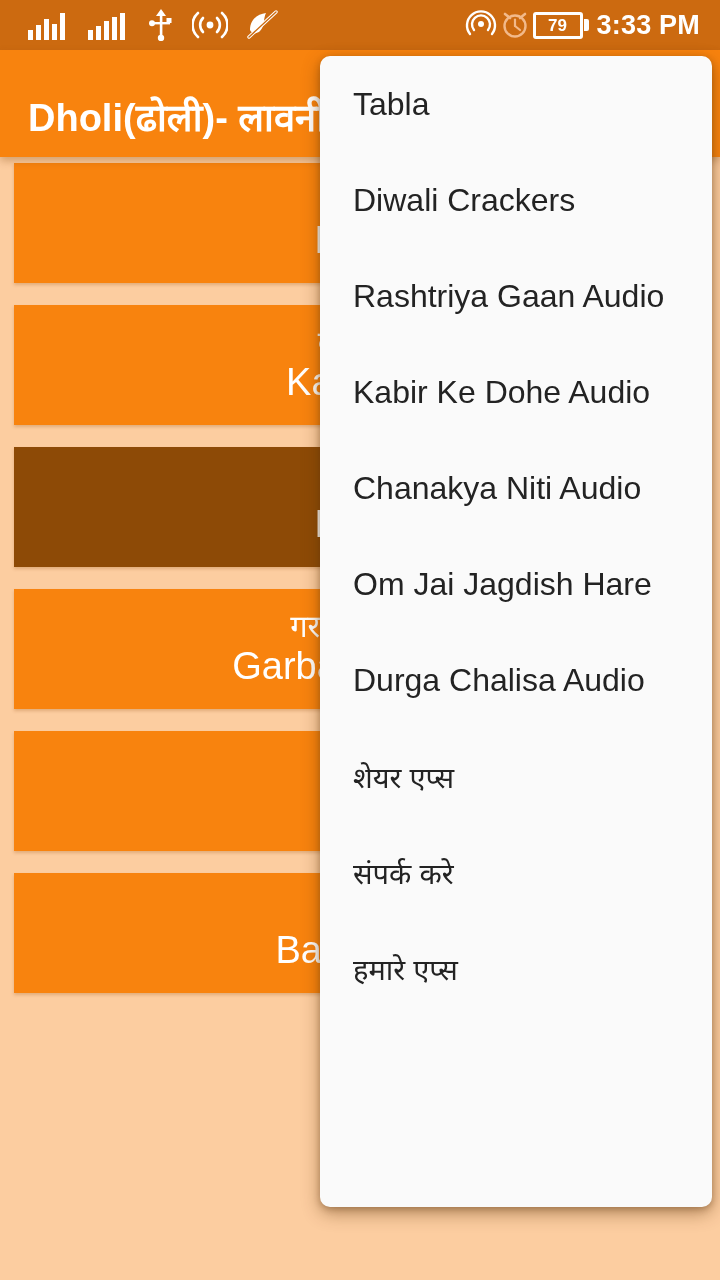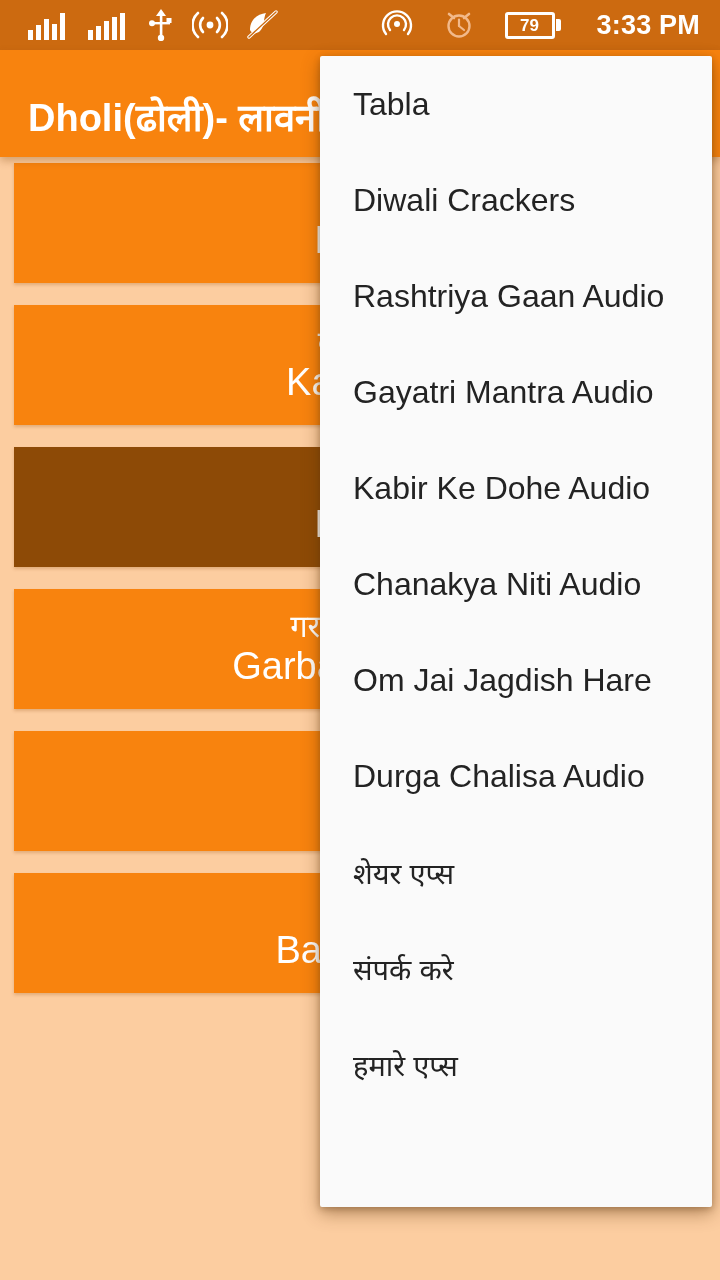--- a/index.html
+++ b/index.html
@@ -18,21 +18,21 @@
 
   
   #status-bar {
     position:absolute; top:0; left:0;
     width:720px; height:50px;
     background:#CC6A10;
     display:flex; align-items:center;
     padding:0 14px;
   }
   .sb-left { display:flex; align-items:center; gap:18px; flex:1; padding-left:14px; }
-  .sb-right { display:flex; align-items:center; gap:30px; padding-right:6px; }
+  .sb-right { display:flex; align-items:center; gap:2px; padding-right:6px; }
   .sb-icon { display:block; }
   #status-clock {
     color:#ffffff; font-size:27px; font-weight:bold;
     letter-spacing:0.2px; margin-left:6px;
   }
   .battery-wrap { position:relative; display:flex; align-items:center; }
   .battery-body {
     width:50px; height:27px; border:3px solid #ffffff; border-radius:3px;
     display:flex; align-items:center; justify-content:center;
   }
@@ -81,21 +81,21 @@
   .li-hi { font-size:31px; line-height:1.12; }
   .li-en { font-size:38px; line-height:1.12; }
 
   
   #overflow-menu {
     position:absolute;
     top:56px; left:320px;
     width:392px;
     height:1151px;
     background:#FAFAFA;
-    border-radius:2px;
+    border-radius:10px;
     box-shadow:0 6px 18px rgba(90,50,10,0.45), 0 2px 6px rgba(90,50,10,0.30);
     overflow:hidden;
     z-index:5;
   }
   .menu-item {
     height:96px;
     display:flex; align-items:center;
     padding-left:33px;
     color:#232323;
     white-space:nowrap;
@@ -205,21 +205,20 @@
       <div class="list-item">
         <div class="li-hi">बंबईया</div>
         <div class="li-en">Bambaiya</div>
       </div>
     </div>
 
   <div id="overflow-menu">
       <div class="menu-item latin">Tabla</div>
       <div class="menu-item latin">Diwali Crackers</div>
       <div class="menu-item latin">Rashtriya Gaan Audio</div>
-      <div class="menu-item latin">Gayatri Mantra Audio</div>
       <div class="menu-item latin">Kabir Ke Dohe Audio</div>
       <div class="menu-item latin">Chanakya Niti Audio</div>
       <div class="menu-item latin">Om Jai Jagdish Hare</div>
       <div class="menu-item latin">Durga Chalisa Audio</div>
       <div class="menu-item deva">शेयर एप्स</div>
       <div class="menu-item deva">संपर्क करे</div>
       <div class="menu-item deva">हमारे एप्स</div>
     </div>
 
 </div>

